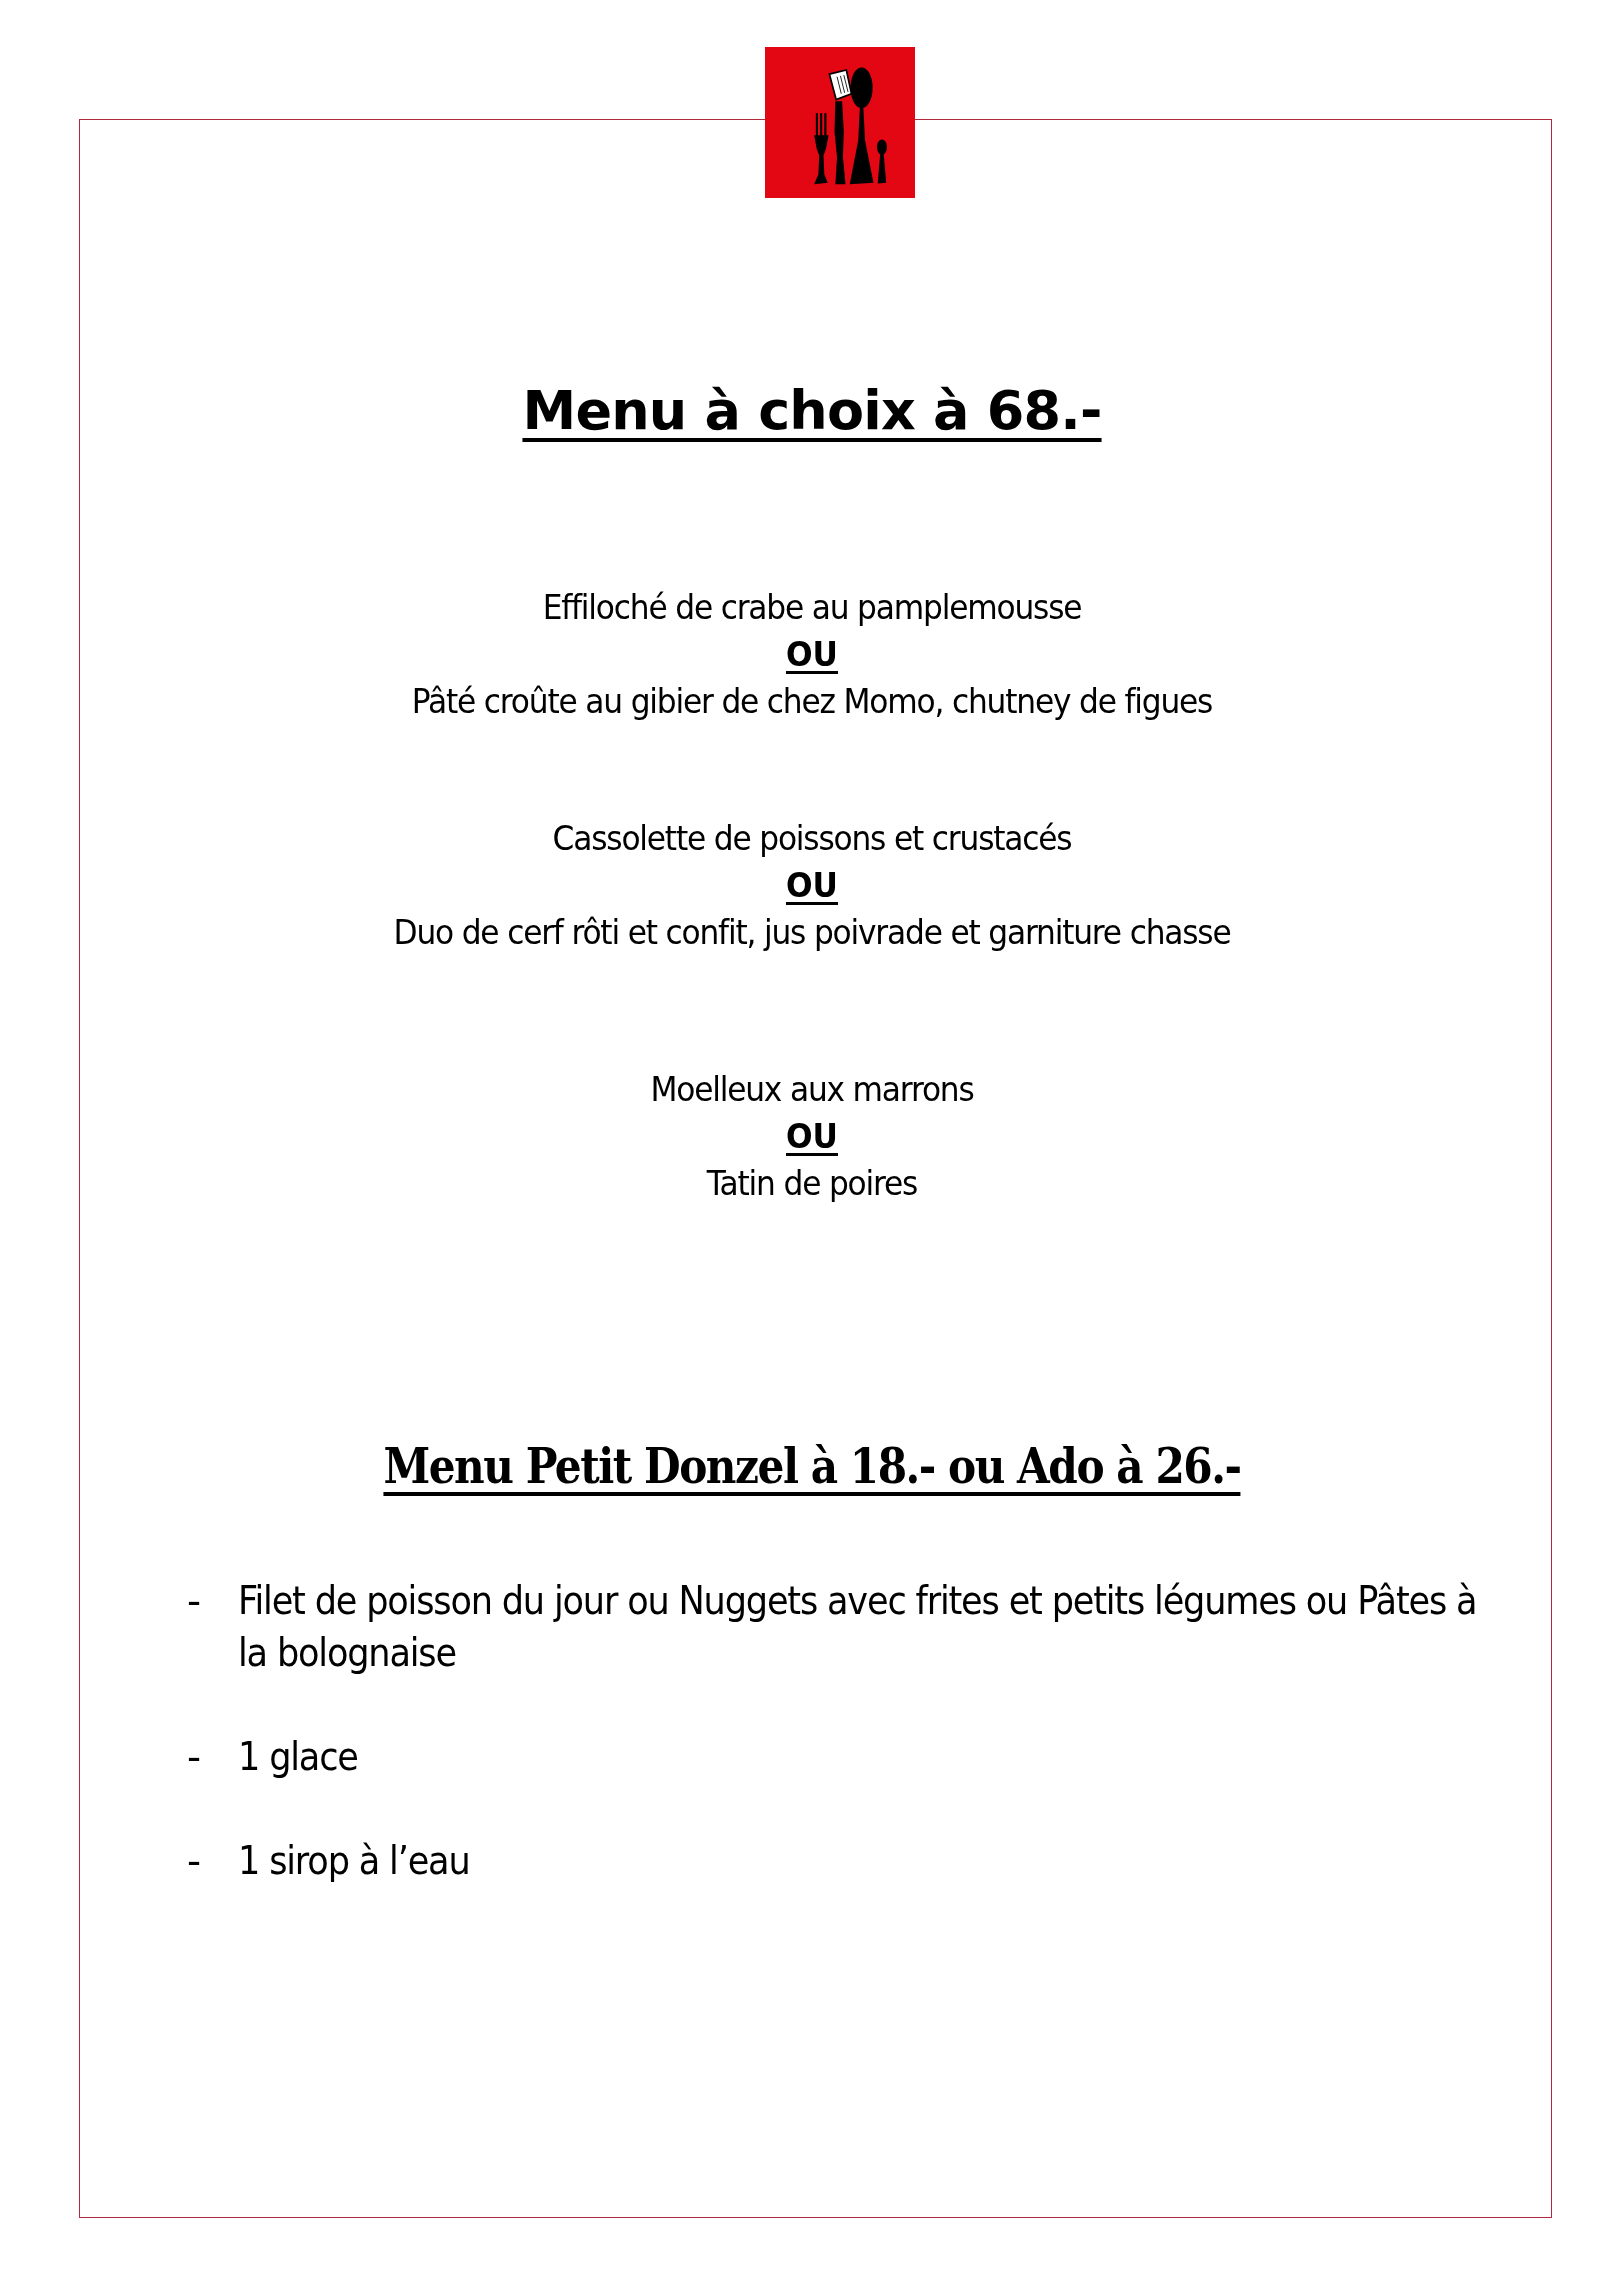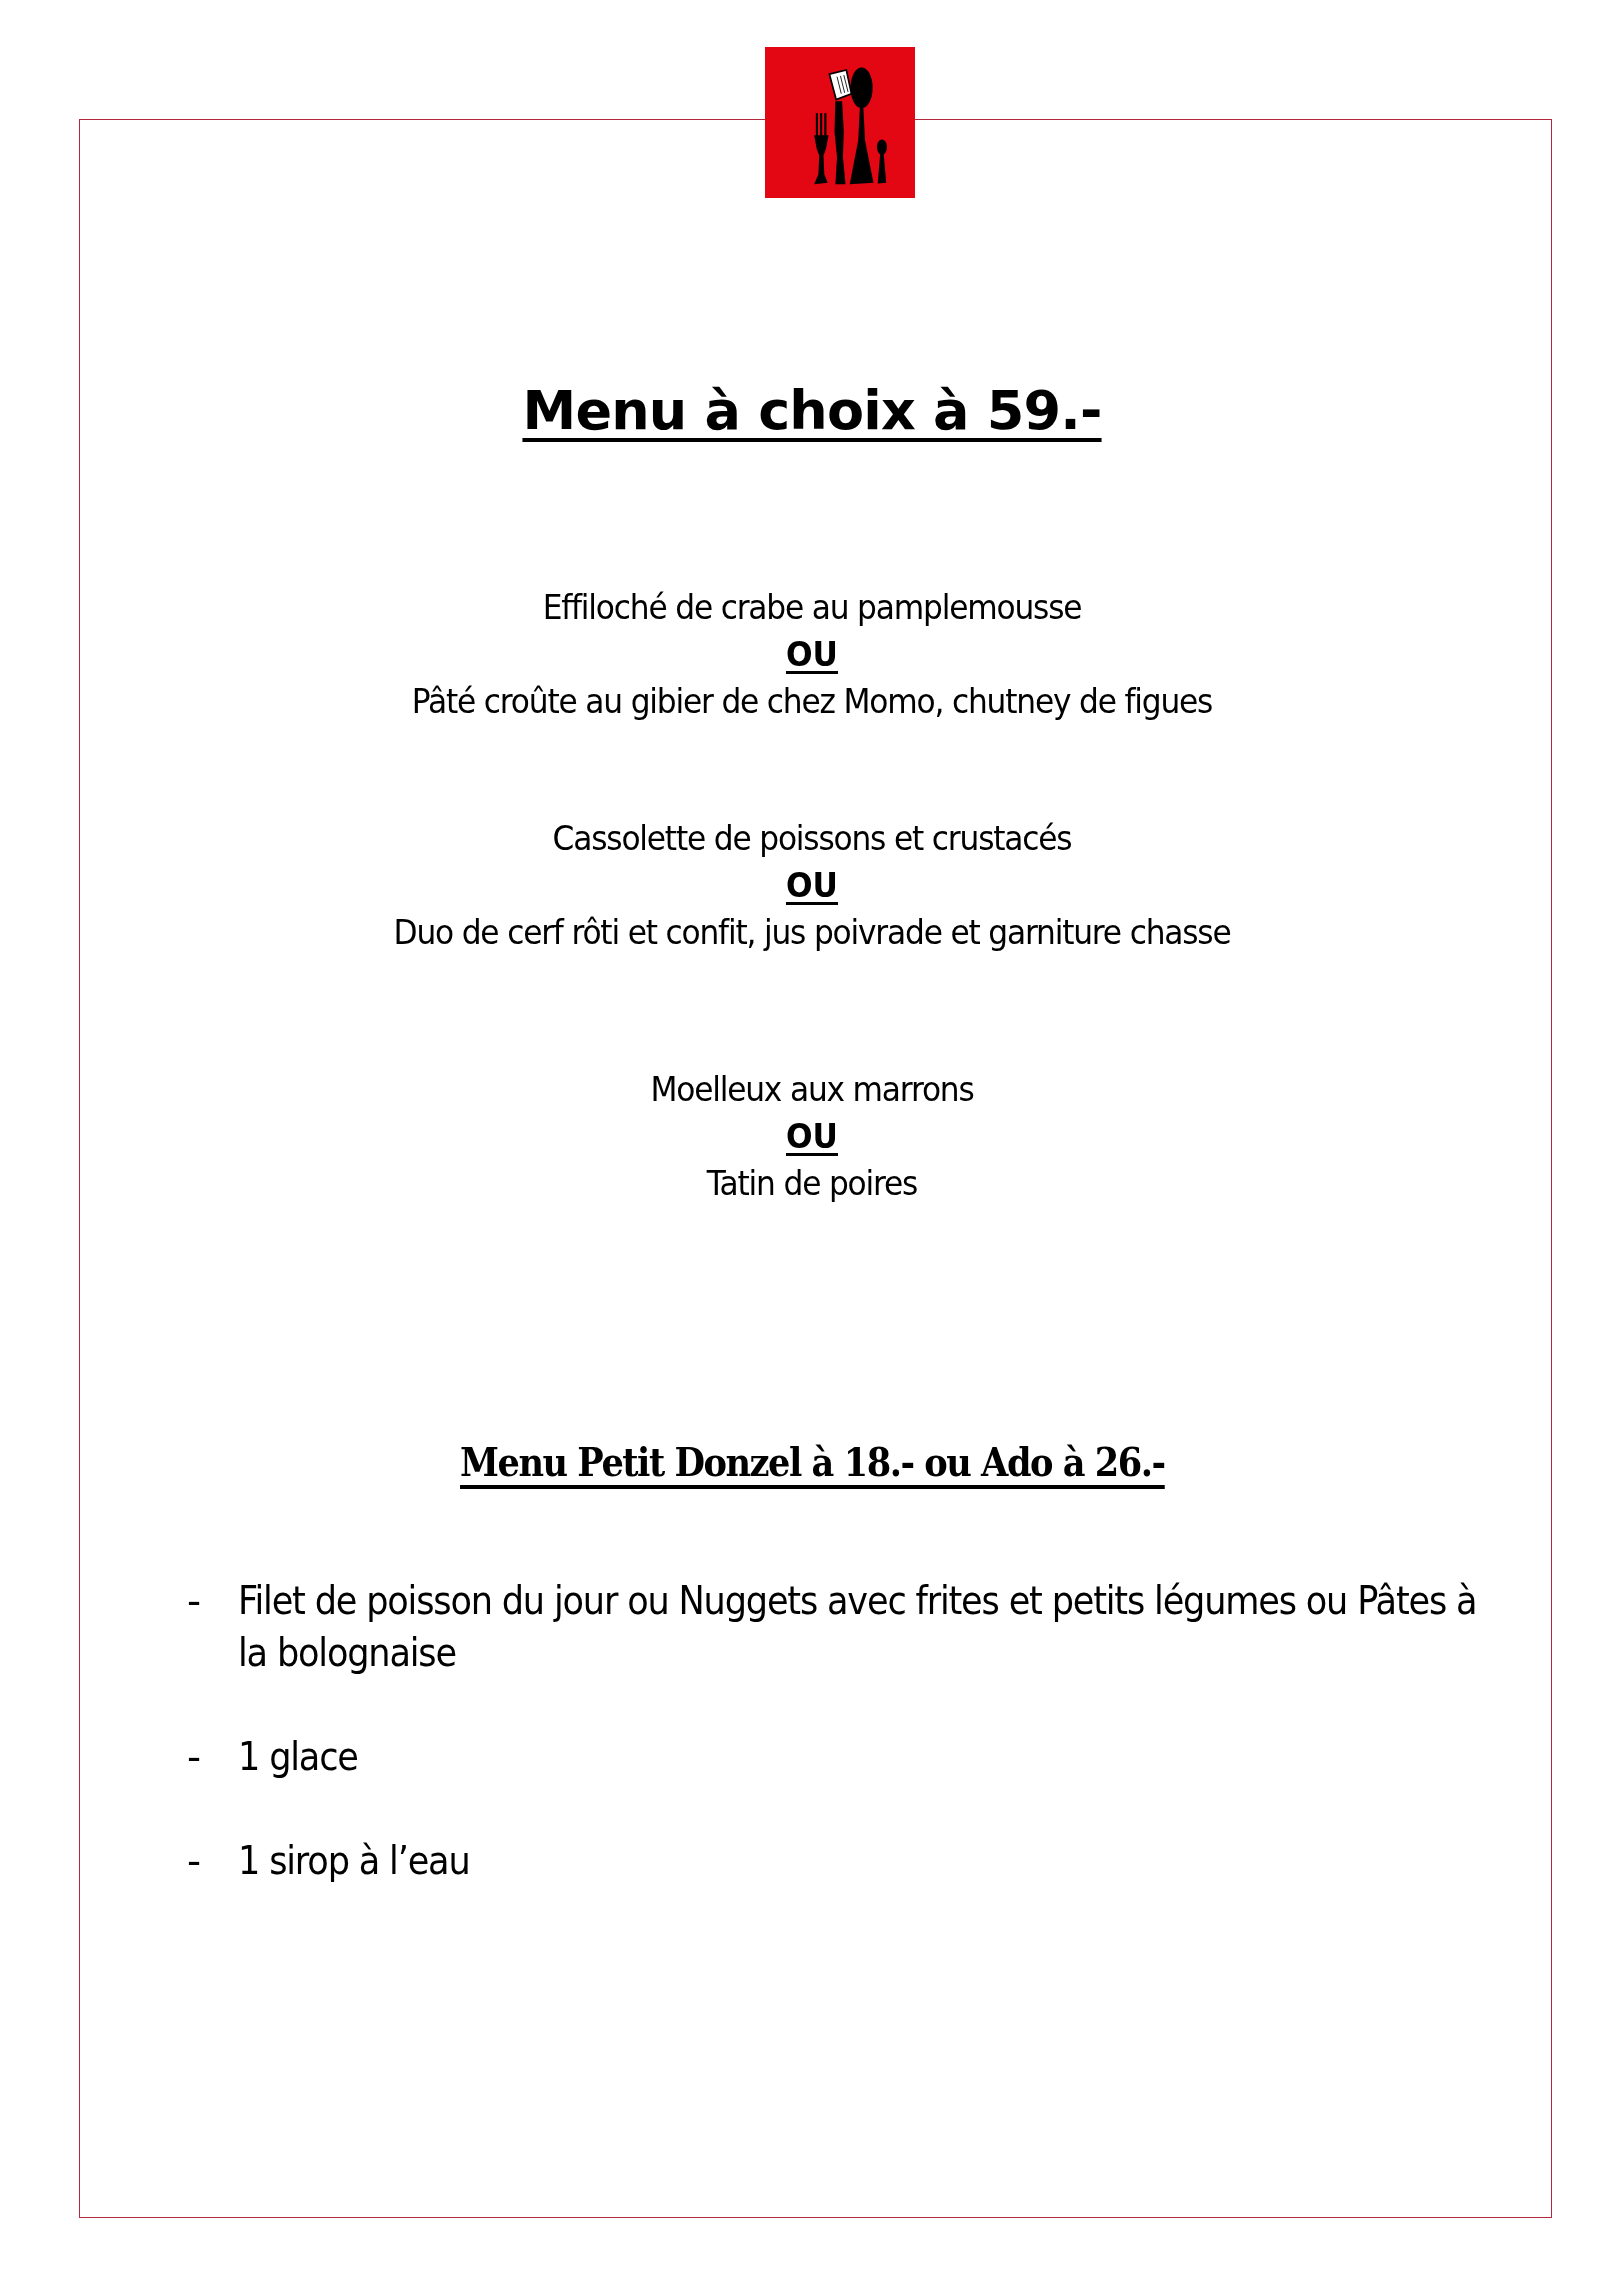--- a/index.html
+++ b/index.html
@@ -13,21 +13,21 @@
   .title1 { position: absolute; left: 0; width: 1624px; top: 379px; text-align: center;
             font-family: "DejaVu Sans", sans-serif; font-weight: bold; font-size: 54px;
             letter-spacing: -0.8px; }
   .title1 span { text-decoration: underline; text-decoration-thickness: 4.2px; text-underline-offset: 8.5px; }
   .course { position: absolute; left: 0; width: 1624px; text-align: center;
             font-family: "DejaVu Sans", sans-serif; font-size: 34px; line-height: 47px;
             letter-spacing: -1.3px; transform: scaleX(0.92); transform-origin: center; }
   .course .line { display: block; }
   .course .or { font-weight: bold; text-decoration: underline; text-decoration-thickness: 2.5px; text-underline-offset: 5px; letter-spacing: 0; }
   .title2 { position: absolute; left: 0; width: 1624px; top: 1438px; text-align: center;
-            font-family: "DejaVu Serif", serif; font-weight: bold; font-size: 40px;
+            font-family: "DejaVu Serif", serif; font-weight: bold; font-size: 48px;
             letter-spacing: -1.7px; }
   .title2 span { text-decoration: underline; text-decoration-thickness: 4.2px; text-underline-offset: 8.5px;
                  display: inline-block; transform: scaleX(0.88); }
   .kids-list { position: absolute; left: 182px; top: 1575px; width: 1319px; margin: 0; padding: 0; list-style: none;
                font-family: "DejaVu Sans", sans-serif; font-size: 39px; line-height: 52px; letter-spacing: -1.3px; }
   .kids-list li { position: relative; padding-left: 56px; margin-bottom: 52px; }
   .kids-list li .dash { position: absolute; left: 5px; top: 0; }
   .kids-list li .txt { display: inline-block; transform: scaleX(0.9); transform-origin: left; width: 111%; }
 </style>
 </head>
@@ -51,21 +51,21 @@
 
     <ellipse cx="114" cy="48" rx="13" ry="24" fill="#000"></ellipse>
     <path d="M112 70 L116 70 L118 110 L128 160 L100 162 L110 110 Z" fill="#000"></path>
 
     <ellipse cx="138" cy="118" rx="6" ry="9" fill="#000"></ellipse>
     <path d="M136 125 L140 125 L143 160 L133 161 Z" fill="#000"></path>
   </svg>
 </div>
 
 <div class="title1">
-  <span>Menu à choix à 59.-</span>
+  <span>Menu à choix à 68.-</span>
 </div>
 
 <div class="course" style="top:584px;">
   <span class="line">Effiloché de crabe au pamplemousse</span>
   <span class="line"><span class="or">OU</span></span>
   <span class="line">Pâté croûte au gibier de chez Momo, chutney de figues</span>
 </div>
 
 <div class="course" style="top:815px;">
   <span class="line">Cassolette de poissons et crustacés</span>

